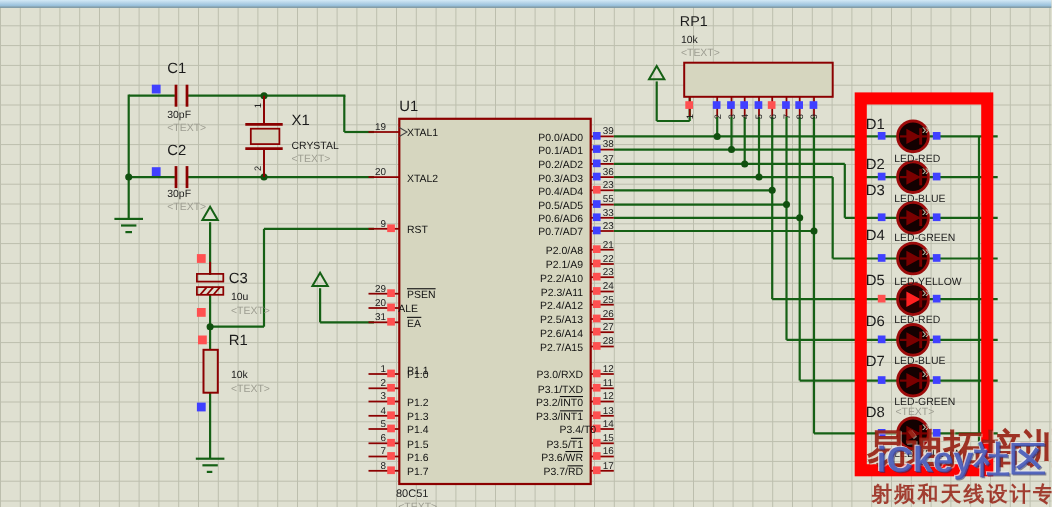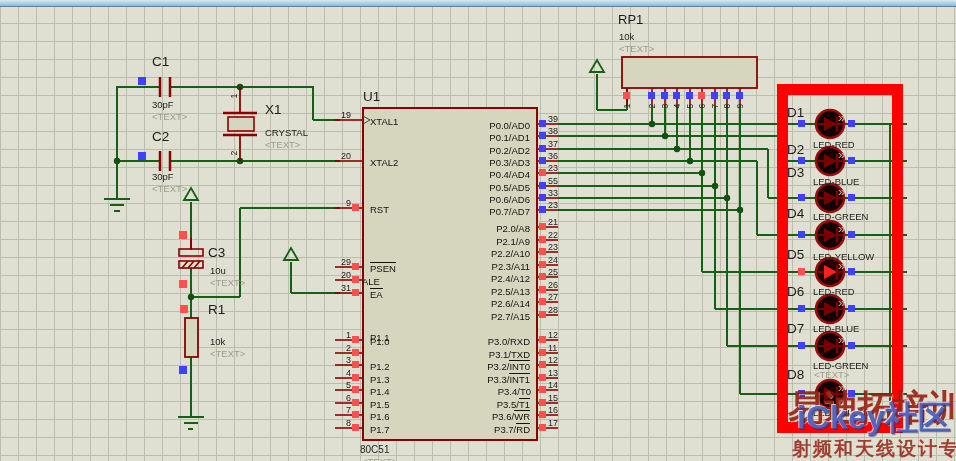--- a/index.html
+++ b/index.html
@@ -424,21 +424,21 @@
     <div class="pin-name r" style="left:400px;top:312px">P2.7/A15</div>
     <div class="pin-num" style="left:548px;top:330px">12</div>
     <div class="pin-name r" style="left:400px;top:337px">P3.0/RXD</div>
     <div class="pin-num" style="left:548px;top:343px">11</div>
     <div class="pin-name r" style="left:400px;top:350px">P3.1/TXD</div>
     <div class="pin-num" style="left:548px;top:355px">12</div>
     <div class="pin-name r" style="left:400px;top:362px"><span>P3.2/</span><span class="ov">INT0</span></div>
     <div class="pin-num" style="left:548px;top:368px">13</div>
     <div class="pin-name r" style="left:400px;top:375px"><span>P3.3/</span><span class="ov">INT1</span></div>
     <div class="pin-num" style="left:548px;top:380px">14</div>
-    <div class="pin-name r" style="left:401px;top:387px">P3.4/T0</div>
+    <div class="pin-name r" style="left:412px;top:387px">P3.4/T0</div>
     <div class="pin-num" style="left:548px;top:393px">15</div>
     <div class="pin-name r" style="left:400px;top:400px"><span>P3.5/</span><span class="ov">T1</span></div>
     <div class="pin-num" style="left:548px;top:405px">16</div>
     <div class="pin-name r" style="left:400px;top:412px"><span>P3.6/</span><span class="ov">WR</span></div>
     <div class="pin-num" style="left:548px;top:418px">17</div>
     <div class="pin-name r" style="left:400px;top:425px"><span>P3.7/</span><span class="ov">RD</span></div>
     <div class="pin-num rot" style="left:618px;top:101px;width:18px;height:10px">1</div>
     <div class="pin-num rot" style="left:643px;top:101px;width:18px;height:10px">2</div>
     <div class="pin-num rot" style="left:656px;top:101px;width:18px;height:10px">3</div>
     <div class="pin-num rot" style="left:668px;top:101px;width:18px;height:10px">4</div>

